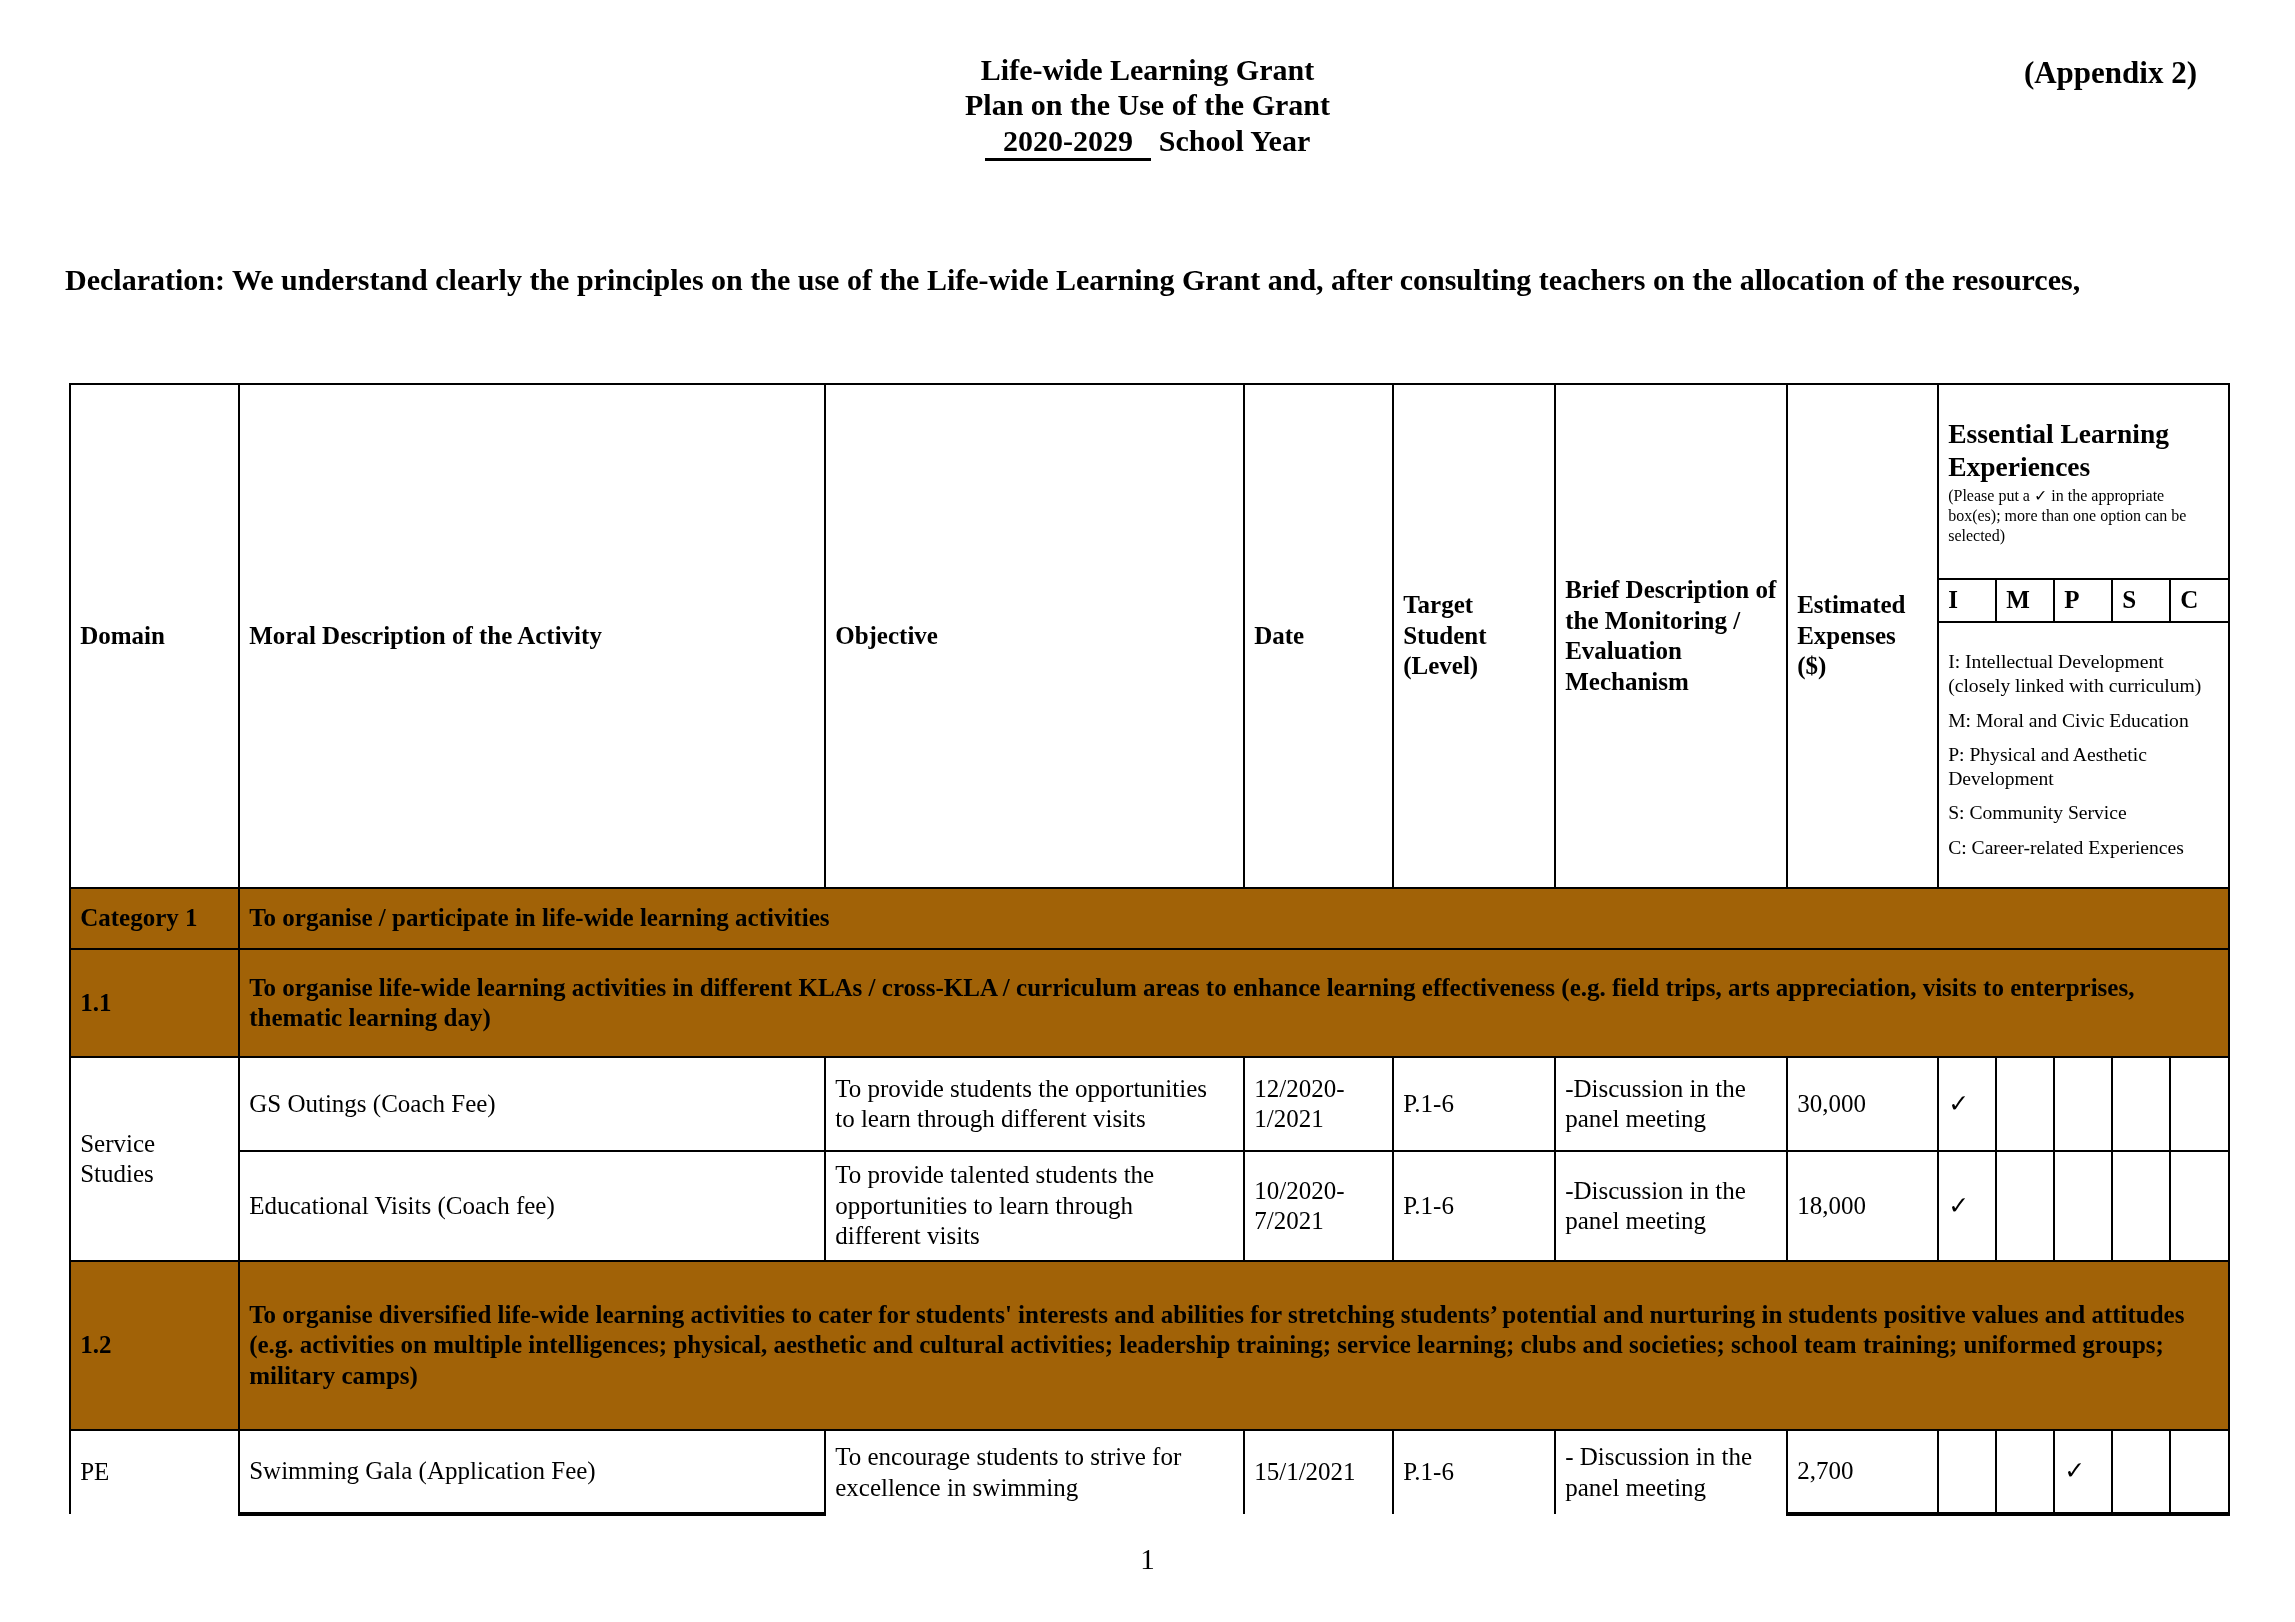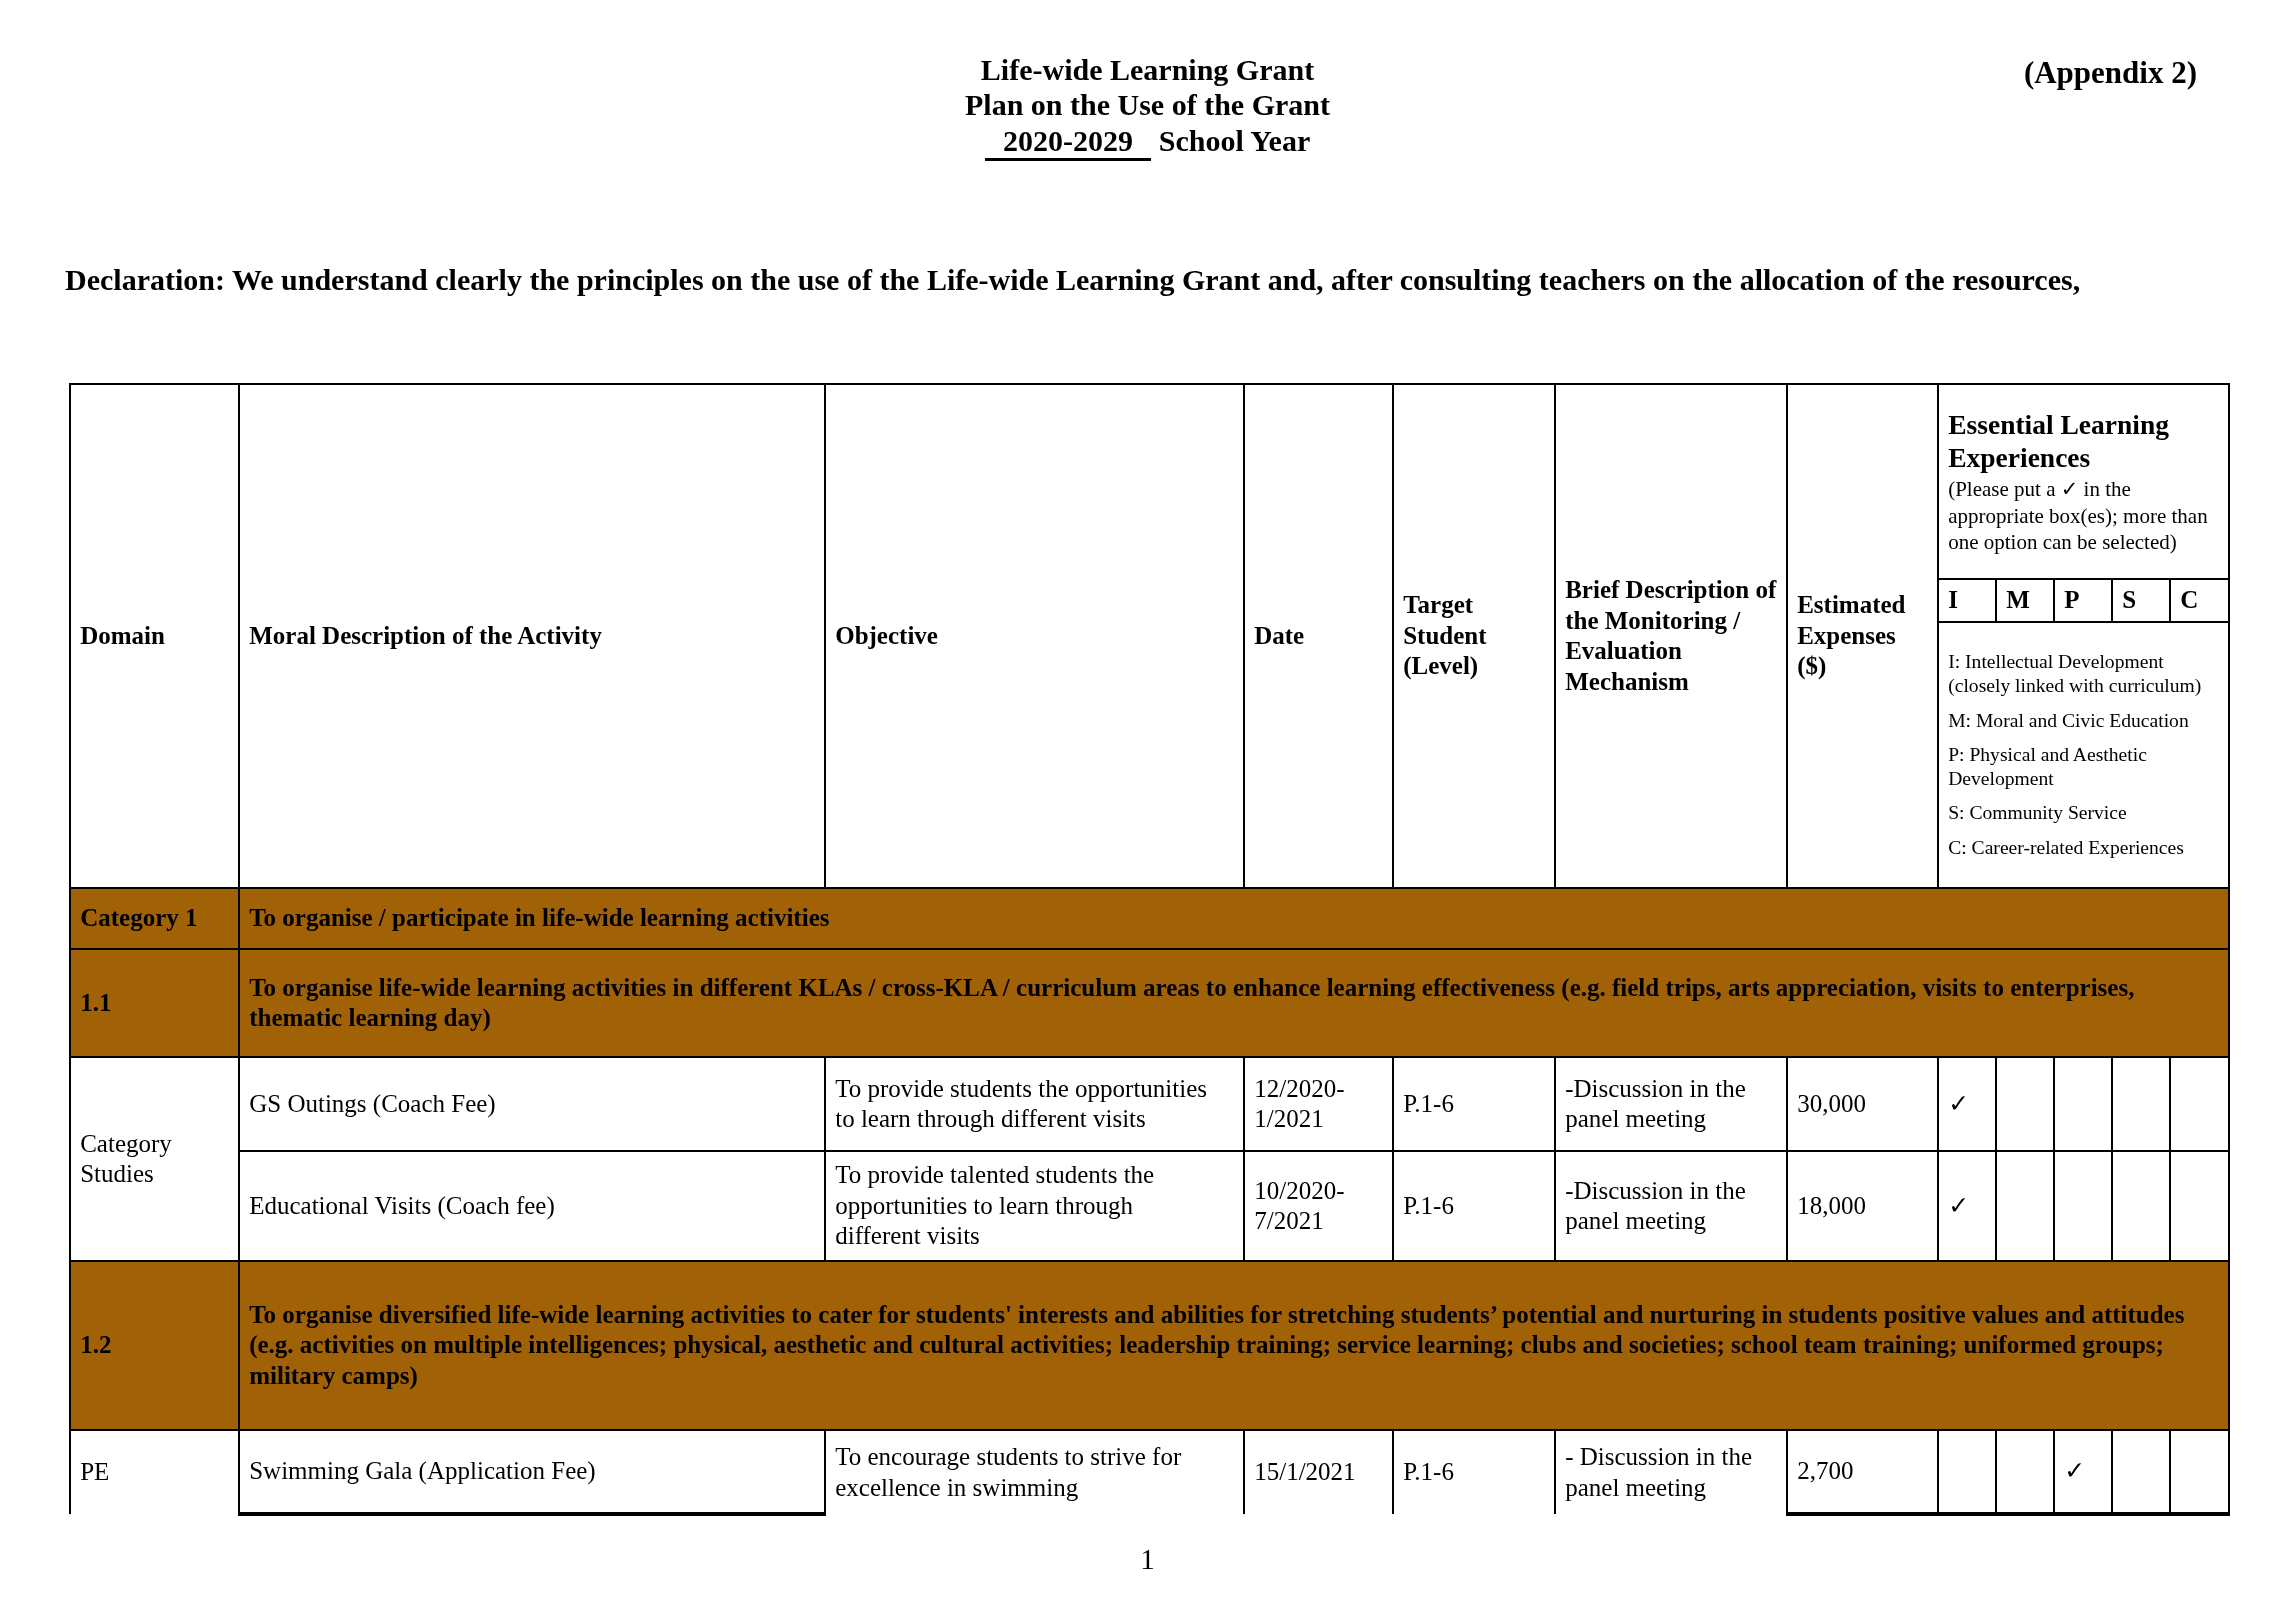--- a/index.html
+++ b/index.html
@@ -35,21 +35,21 @@
     vertical-align:middle;
     padding:5.2px 9.2px;
     font-size:25px;
     line-height:1.22;
     text-align:left;
     overflow:hidden;
   }
   th.hdr{font-size:29px;font-weight:bold;text-align:center;padding:5.2px 6.5px;}
   .ele-title-cell{text-align:center;vertical-align:middle;padding:3.9px 7.9px;}
   .ele-title{font-weight:bold;font-size:27.5px;line-height:1.2;font-family:Liberation Serif, serif;}
-  .ele-note{font-weight:normal;font-size:21px;line-height:1.25;margin-top:2.6px;}
+  .ele-note{font-weight:normal;font-size:16px;line-height:1.25;margin-top:2.6px;}
   .impsc{font-size:27.5px;font-weight:bold;text-align:center;padding:2.6px;}
   .legend-cell{vertical-align:middle;padding:6.5px 9.2px 6.5px 11.8px;}
   .legend-item{font-size:19.6px;line-height:1.22;margin-bottom:10.5px;}
   .legend-item:last-child{margin-bottom:0;}
   
   .gray{background:#a16207;}
   .catlabel{font-weight:bold;font-size:29px;text-align:center;}
   .catdesc{font-weight:bold;font-size:29px;}
   .subdesc{font-weight:bold;font-size:29px;text-align:justify;padding:9.2px 15.7px;}
   
@@ -140,21 +140,21 @@
       <td class="gray catlabel">Category 1</td>
       <td class="gray catdesc" colspan="11">To organise / participate in life-wide learning activities</td>
     </tr>
 
     <tr class="tt r-11">
       <td class="gray catlabel">1.1</td>
       <td class="gray subdesc" colspan="11">To organise life-wide learning activities in different KLAs / cross-KLA / curriculum areas to enhance learning effectiveness (e.g. field trips, arts appreciation, visits to enterprises, thematic learning day)</td>
     </tr>
 
     <tr class="r-gs1">
-      <td class="c" rowspan="2">Category Studies</td>
+      <td class="c" rowspan="2">Service Studies</td>
       <td>GS Outings (Coach Fee)</td>
       <td class="obj pre">To provide students the opportunities
 to learn through different visits</td>
       <td class="pre datec">12/2020-
 1/2021</td>
       <td>P.1-6</td>
       <td>-Discussion in the panel meeting</td>
       <td>30,000</td>
       <td class="tick">✓</td>
       <td class="tick"></td>

